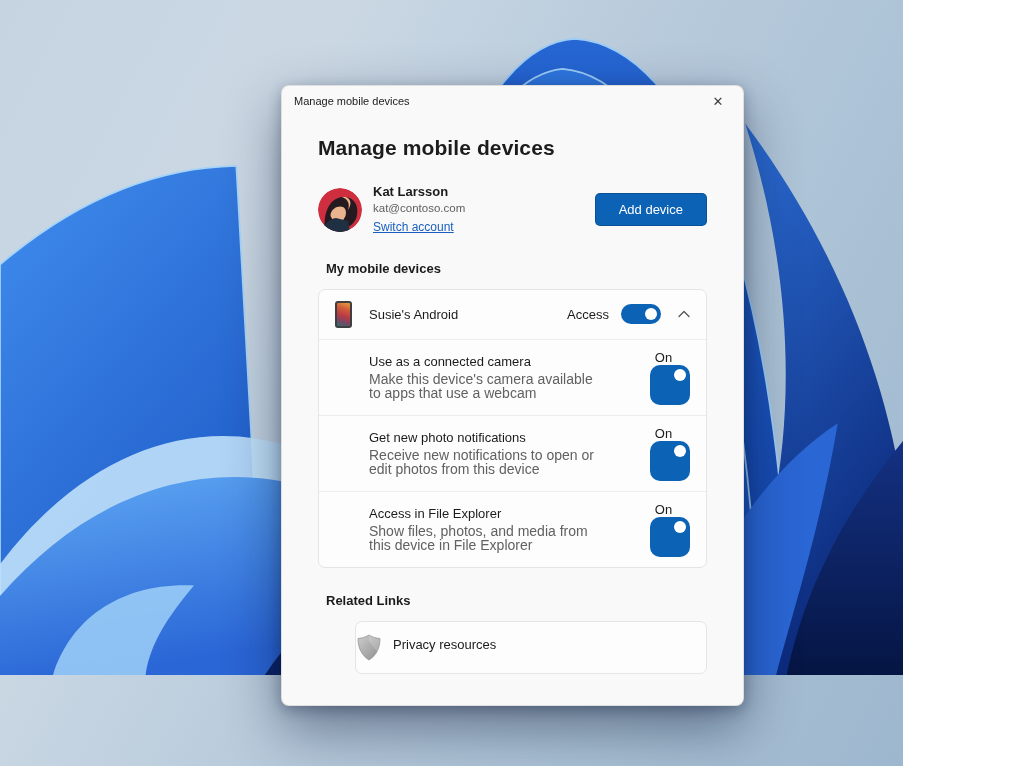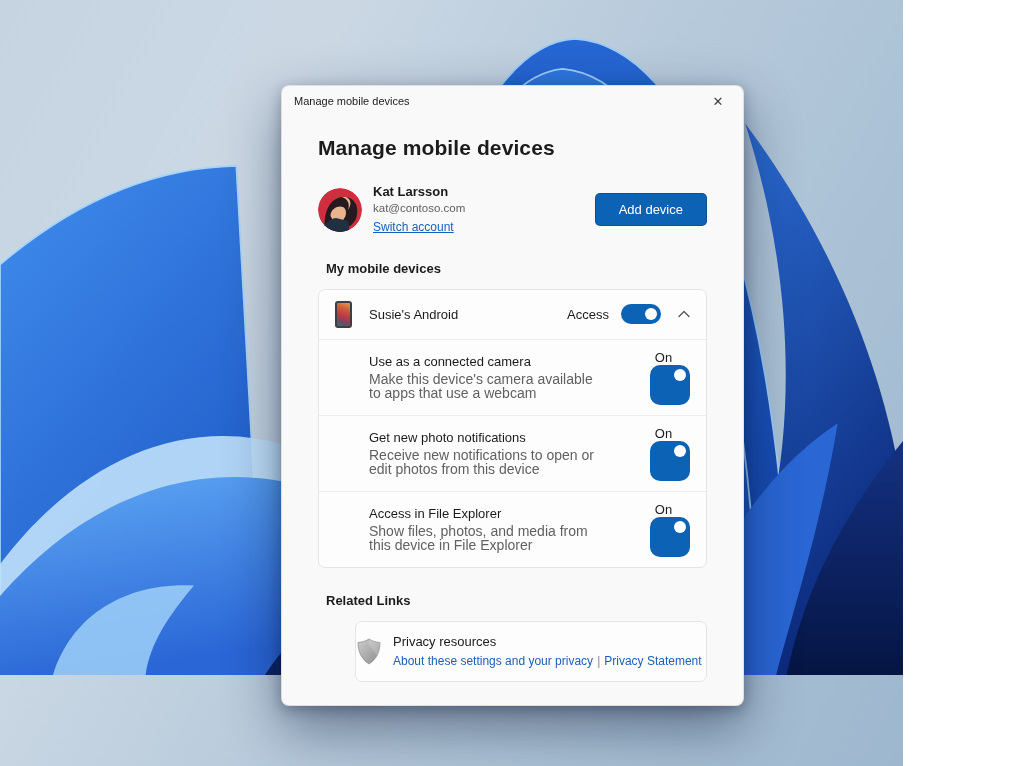--- a/index.html
+++ b/index.html
@@ -233,21 +233,18 @@
               <stop offset="0" stop-color="#cdcdcd"></stop>
                   <stop offset="1" stop-color="#8e8e8e"></stop>
             </linearGradient>
               </defs>
             <path d="M12 1 C15 3 19 4.2 23 4.5 C23 13 20 21 12 26 C4 21 1 13 1 4.5 C5 4.2 9 3 12 1 Z" fill="url(#shg)" stroke="#7f7f7f" stroke-width="0.6"></path>
             <path d="M12 1 C15 3 19 4.2 23 4.5 C22.8 9 22 13.5 20 17.5 L12 7 Z" fill="#ffffff" opacity="0.18"></path>
           </svg>
         </div>
         <div class="privacy-info">
           <div class="privacy-title">Privacy resources</div>
-          <div class="privacy-links">
-            <a href="#" class="link">About these settings and your privacy</a><span class="link-sep">|</span><a href="#" class="link">Privacy Statement</a>
-          </div>
         </div>
       </div>
 
     </div>
   </div>
 </div>
 
 </body></html>

